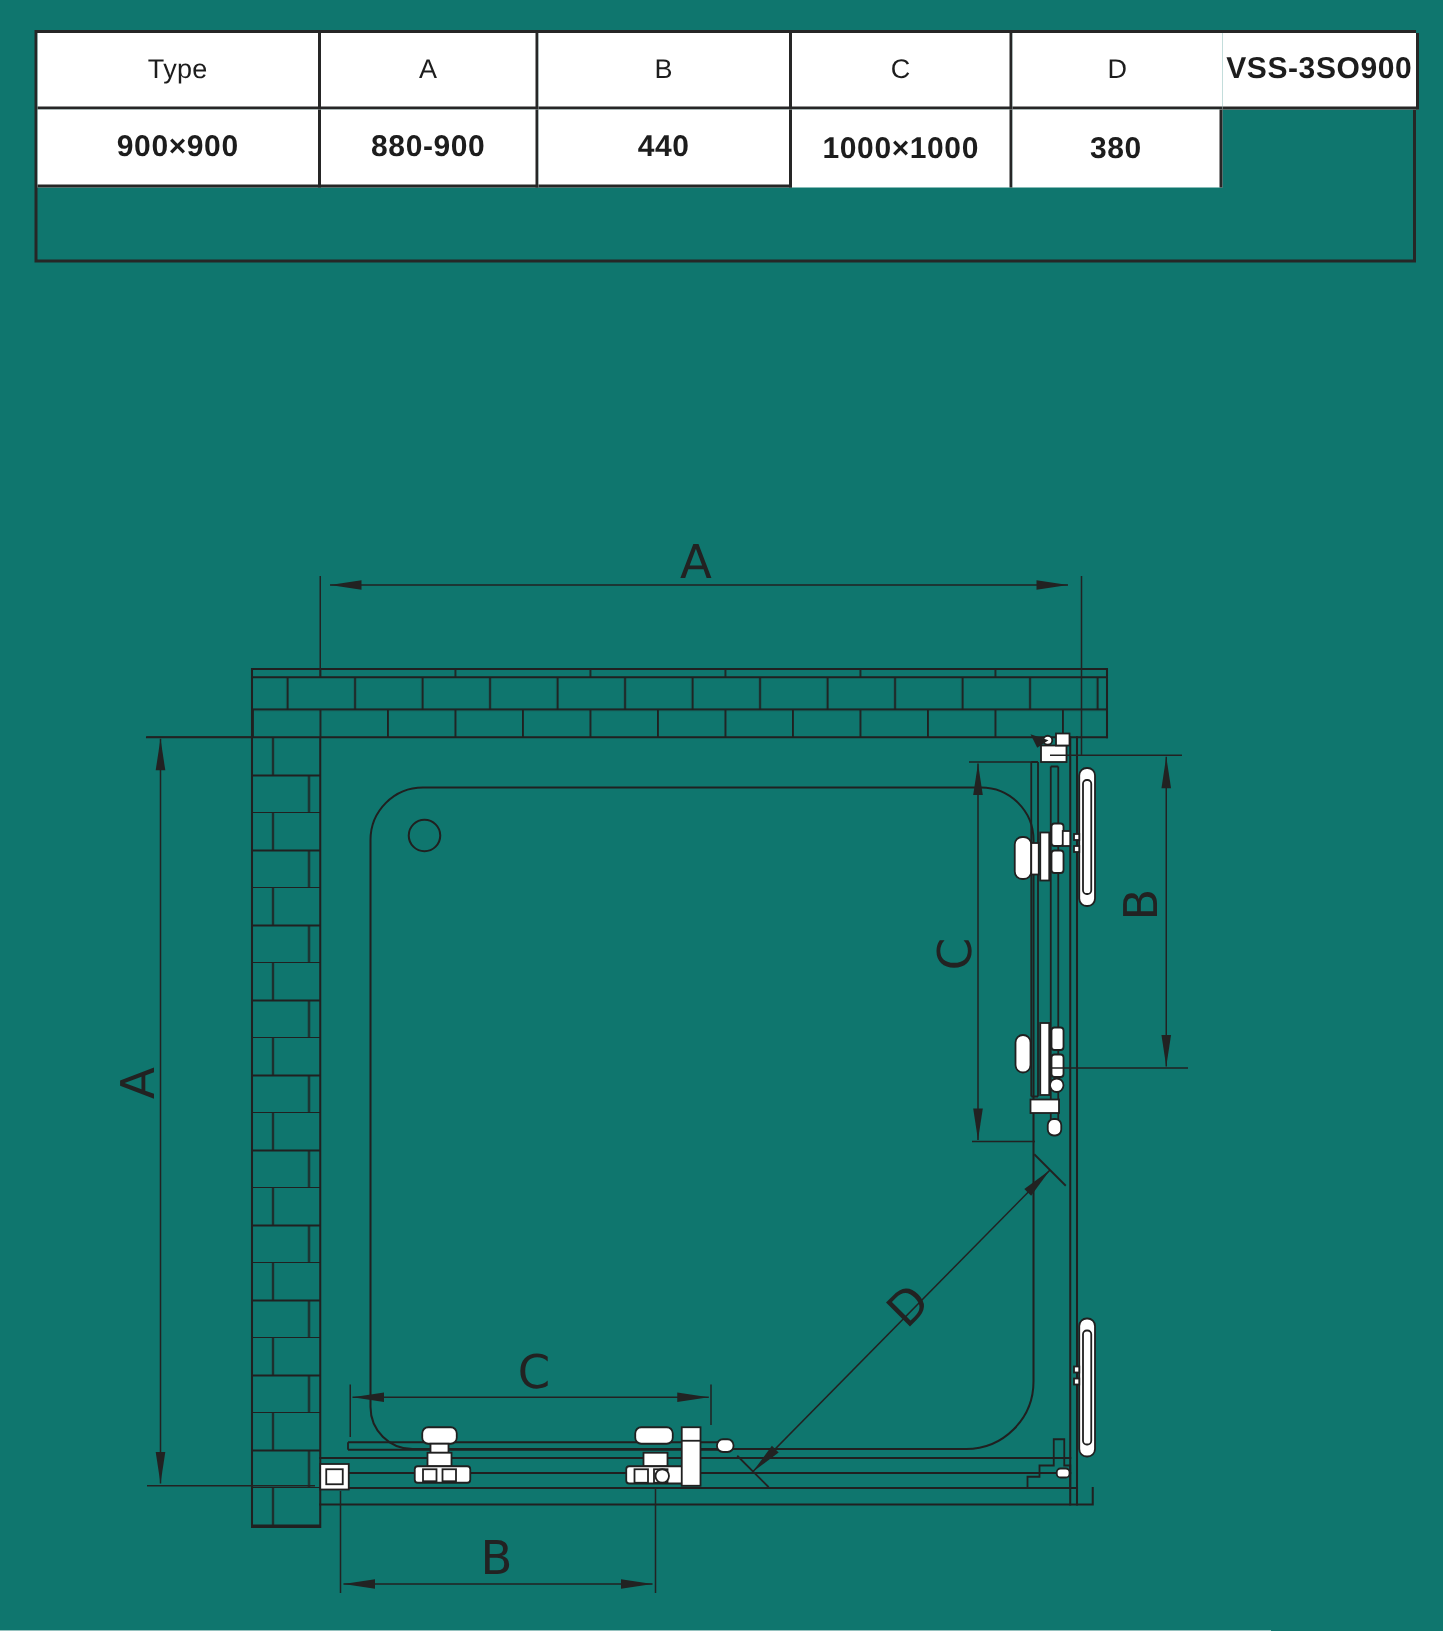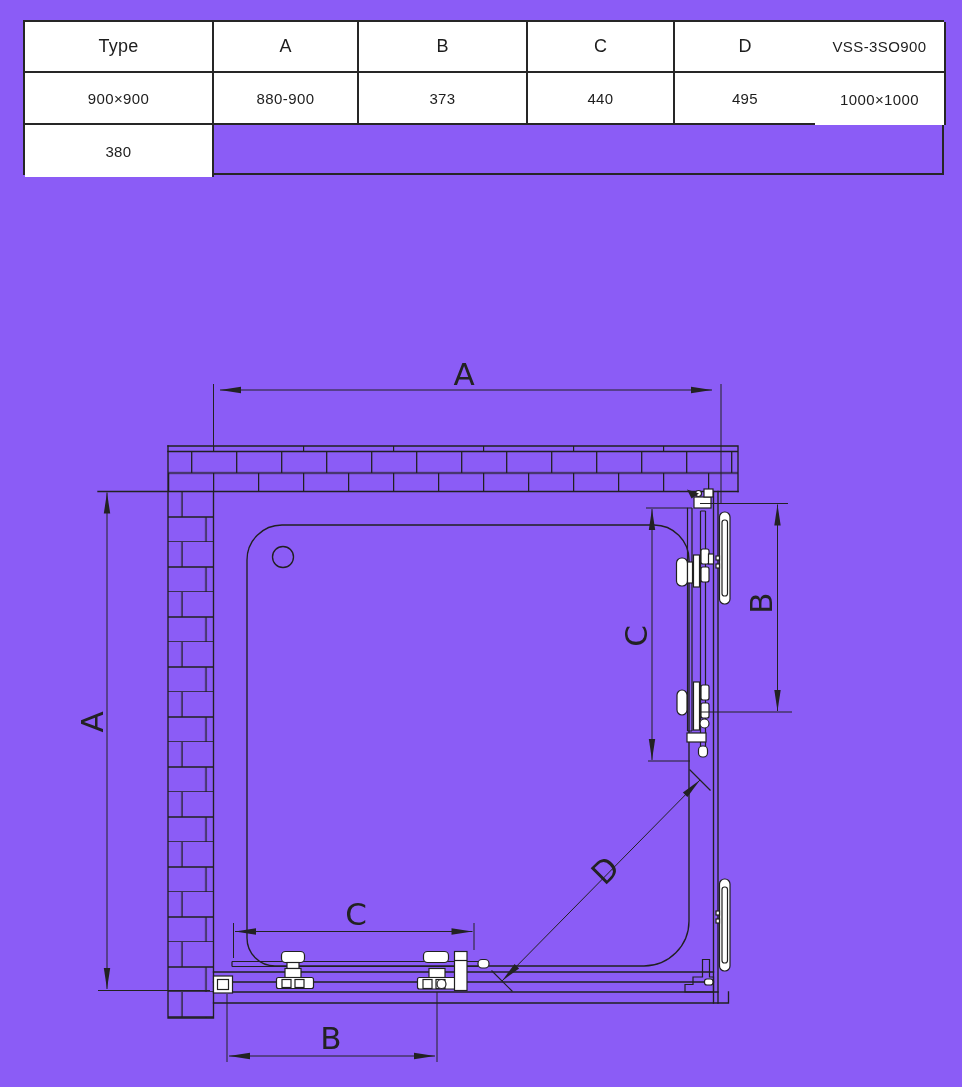--- a/index.html
+++ b/index.html
@@ -1,28 +1,28 @@
 <!DOCTYPE html>
 <html><head>
 <meta charset="utf-8">
 <style>
   html,body{margin:0;padding:0;background:#ffffff;}
-  .page{position:relative;width:962px;height:1087px;background:#8b5cf6;overflow:hidden;
+  .page{position:relative;width:962px;height:1087px;background:#0f766e;overflow:hidden;
         font-family:"Liberation Sans",sans-serif;}
   
   .spec-table{position:absolute;left:23px;top:20px;width:921px;height:155px;
     display:grid;grid-template-columns:189px 145px 169px 147px 140px 131px;
     grid-template-rows:51px 52px 52px;border:2px solid #262626;box-sizing:border-box;}
   .spec-table .cell{border-right:2px solid #262626;border-bottom:2px solid #262626;
     display:flex;align-items:center;justify-content:center;box-sizing:border-box;
     color:#1d1d1d;background:#fff;white-space:nowrap;}
   .spec-table .cell.last-col{border-right:none;}
   .spec-table .cell.last-row{border-bottom:none;}
   .spec-table .hcell{font-size:18px;letter-spacing:.2px;}
-  .spec-table .dcell{font-size:15px;letter-spacing:.4px;}
+  .spec-table .dcell{font-size:20px;letter-spacing:.4px;font-weight:bold;}
   
   svg.drawing{position:absolute;left:0;top:0;}
   .ln{stroke:#202020;stroke-width:1.35;fill:none;stroke-linecap:square;}
   .hw{stroke:#202020;stroke-width:1.2;fill:#ffffff;}
   .hwl{stroke:#202020;stroke-width:1.2;fill:none;}
   .dim{stroke:#222222;stroke-width:1;fill:none;}
   .dimtxt{font-family:"DejaVu Sans",sans-serif;font-size:31px;fill:#222222;}
   .arw{fill:#222222;stroke:none;}
 </style>
 </head>
@@ -33,23 +33,21 @@
   <div class="spec-table">
     <div class="cell hcell">Type</div>
     <div class="cell hcell">A</div>
     <div class="cell hcell">B</div>
     <div class="cell hcell">C</div>
     <div class="cell hcell last-col">D</div>
 
     <div class="cell dcell">VSS-3SO900</div>
     <div class="cell dcell">900×900</div>
     <div class="cell dcell">880-900</div>
-    <div class="cell dcell">373</div>
     <div class="cell dcell">440</div>
-    <div class="cell dcell last-col">495</div>
 
     <div class="cell dcell last-row">1000×1000</div>
     <div class="cell dcell last-row">380</div>
   </div>
 
   <svg class="drawing" width="962" height="1087" viewBox="0 0 962 1087" xmlns="http://www.w3.org/2000/svg">
 
     <defs>
       <polygon id="arw" class="arw" points="0,0 21,3.2 21,-3.2"></polygon>
       <pattern id="bandBricks" patternUnits="userSpaceOnUse" x="168" y="451.5" width="45" height="40">

